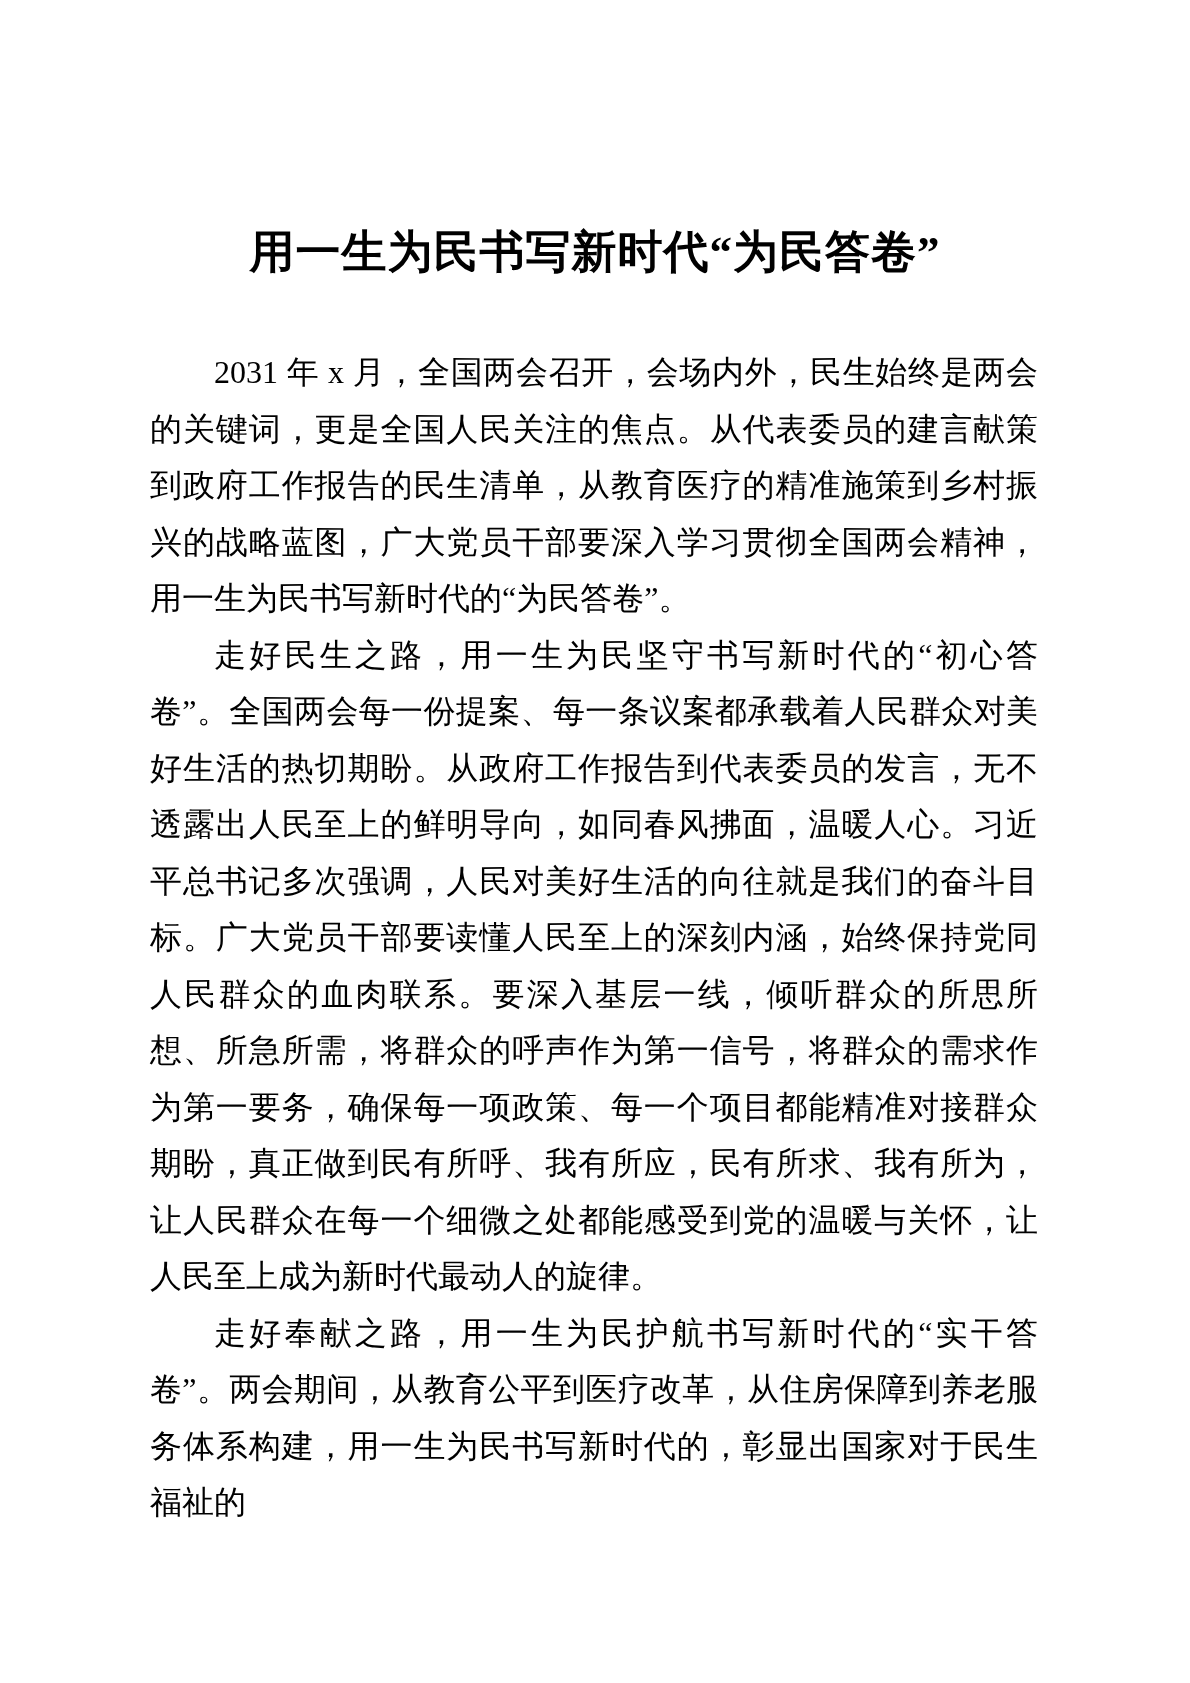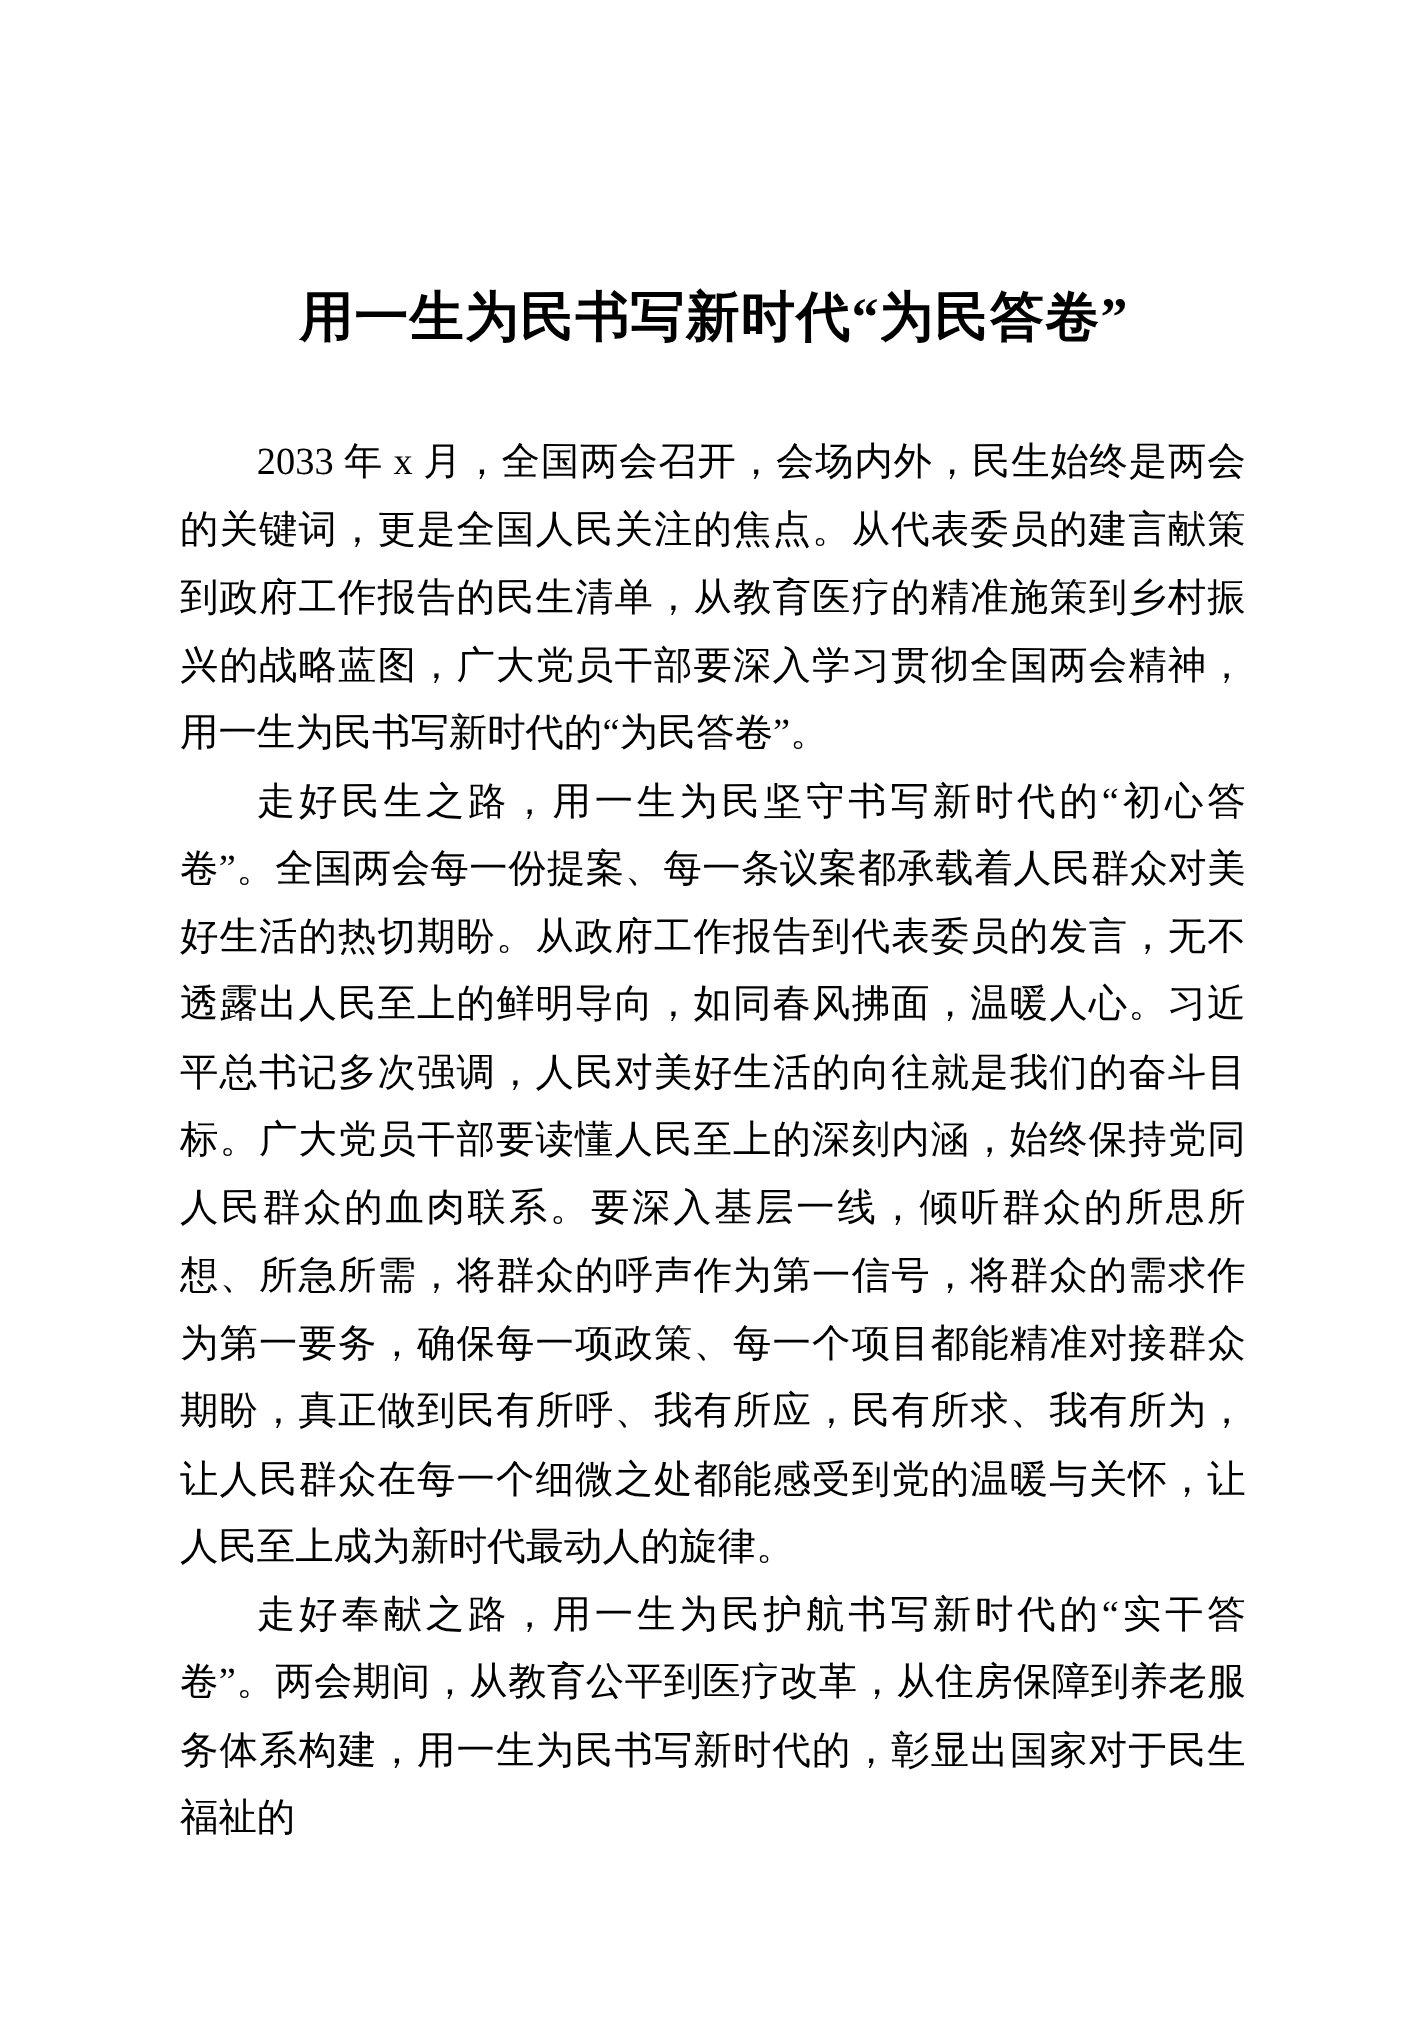--- a/index.html
+++ b/index.html
@@ -12,21 +12,21 @@
     position: relative;
     width: 1190px;
     height: 1683px;
     margin: 0 auto;
     background: #ffffff;
     color: #000000;
     font-family: "Liberation Serif", serif;
     overflow: hidden;
   }
   .doc-title {
-    margin: 16px;
+    margin: 4px;
     padding: 222px 120px 0 120px;
     text-align: center;
     font-size: 45px;
     line-height: 52px;
     font-weight: 700;
     letter-spacing: 1px;
     color: #000000;
   }
   .doc-body {
     margin: 66px 152px 0 150px;
@@ -41,17 +41,17 @@
     color: #000000;
     word-break: break-all;
   }
 </style>
 </head>
 <body>
 
 <div class="page">
   <h1 class="doc-title">用一生为民书写新时代“为民答卷”</h1>
   <div class="doc-body">
-    <p>2033 年 x 月，全国两会召开，会场内外，民生始终是两会的关键词，更是全国人民关注的焦点。从代表委员的建言献策到政府工作报告的民生清单，从教育医疗的精准施策到乡村振兴的战略蓝图，广大党员干部要深入学习贯彻全国两会精神，用一生为民书写新时代的“为民答卷”。</p>
+    <p>2031 年 x 月，全国两会召开，会场内外，民生始终是两会的关键词，更是全国人民关注的焦点。从代表委员的建言献策到政府工作报告的民生清单，从教育医疗的精准施策到乡村振兴的战略蓝图，广大党员干部要深入学习贯彻全国两会精神，用一生为民书写新时代的“为民答卷”。</p>
     <p>走好民生之路，用一生为民坚守书写新时代的“初心答卷”。全国两会每一份提案、每一条议案都承载着人民群众对美好生活的热切期盼。从政府工作报告到代表委员的发言，无不透露出人民至上的鲜明导向，如同春风拂面，温暖人心。习近平总书记多次强调，人民对美好生活的向往就是我们的奋斗目标。广大党员干部要读懂人民至上的深刻内涵，始终保持党同人民群众的血肉联系。要深入基层一线，倾听群众的所思所想、所急所需，将群众的呼声作为第一信号，将群众的需求作为第一要务，确保每一项政策、每一个项目都能精准对接群众期盼，真正做到民有所呼、我有所应，民有所求、我有所为，让人民群众在每一个细微之处都能感受到党的温暖与关怀，让人民至上成为新时代最动人的旋律。</p>
     <p>走好奉献之路，用一生为民护航书写新时代的“实干答卷”。两会期间，从教育公平到医疗改革，从住房保障到养老服务体系构建，用一生为民书写新时代的，彰显出国家对于民生福祉的</p>
   </div>
 </div>
 
 </body></html>

